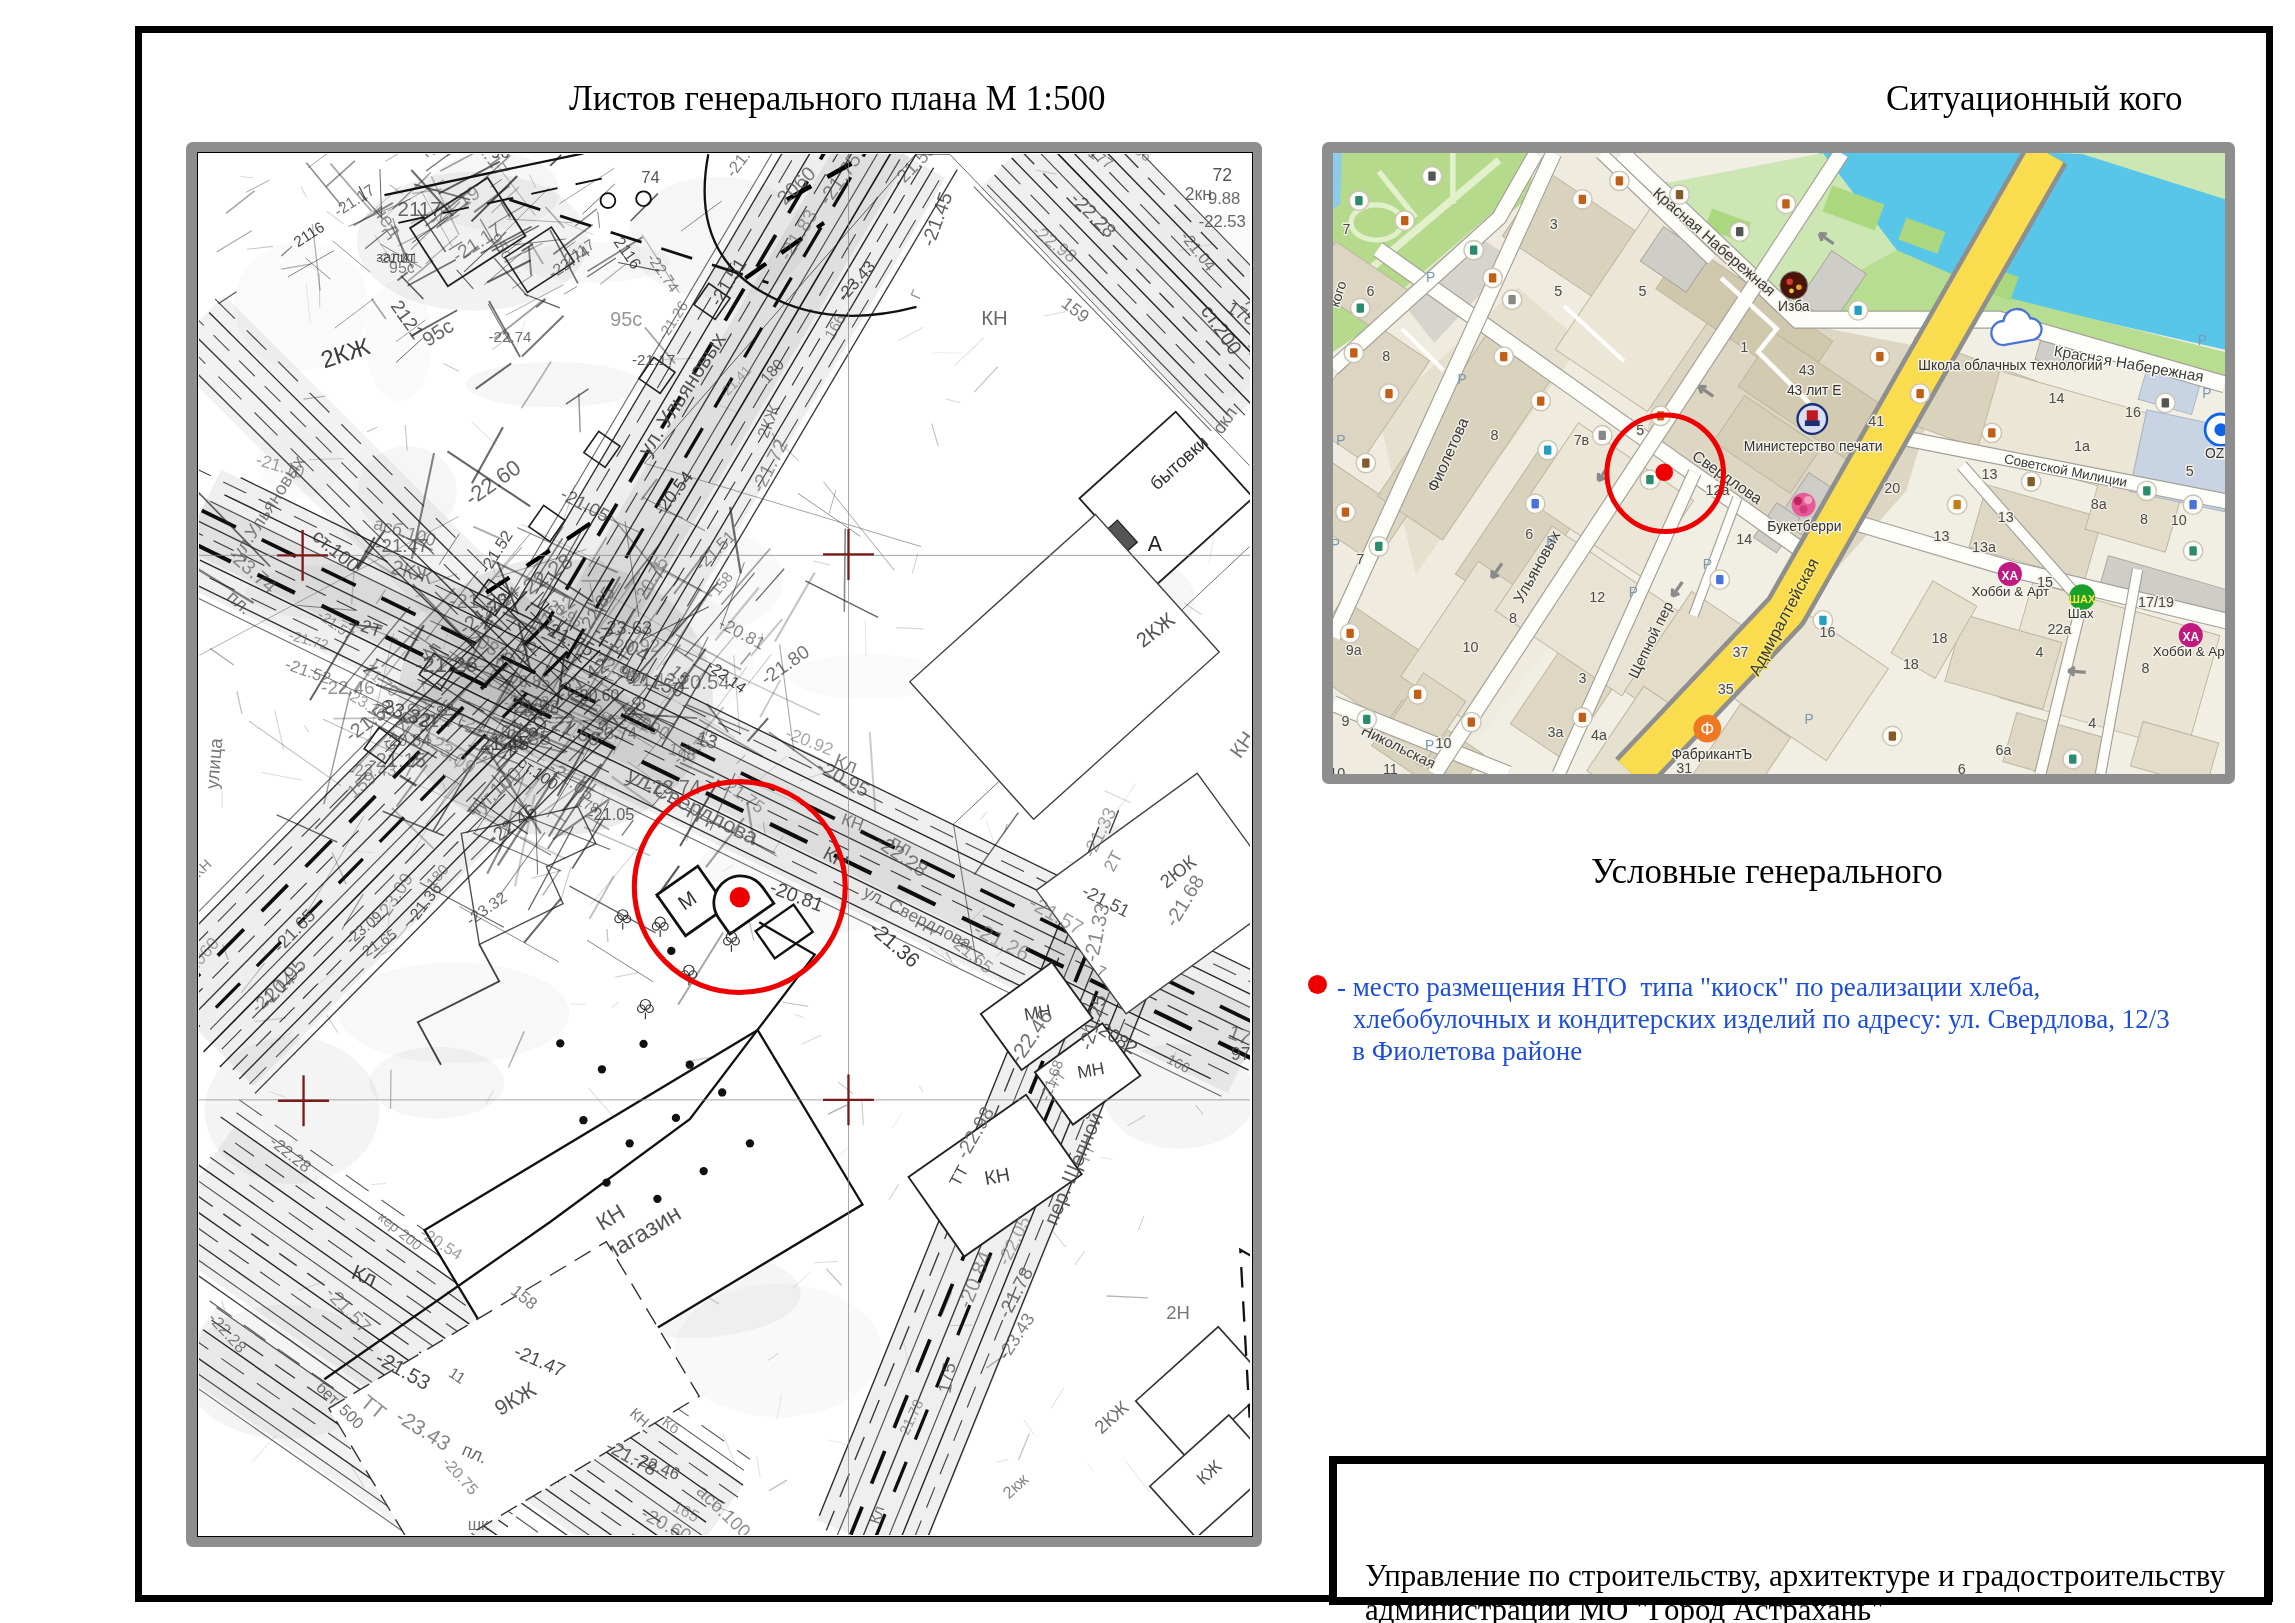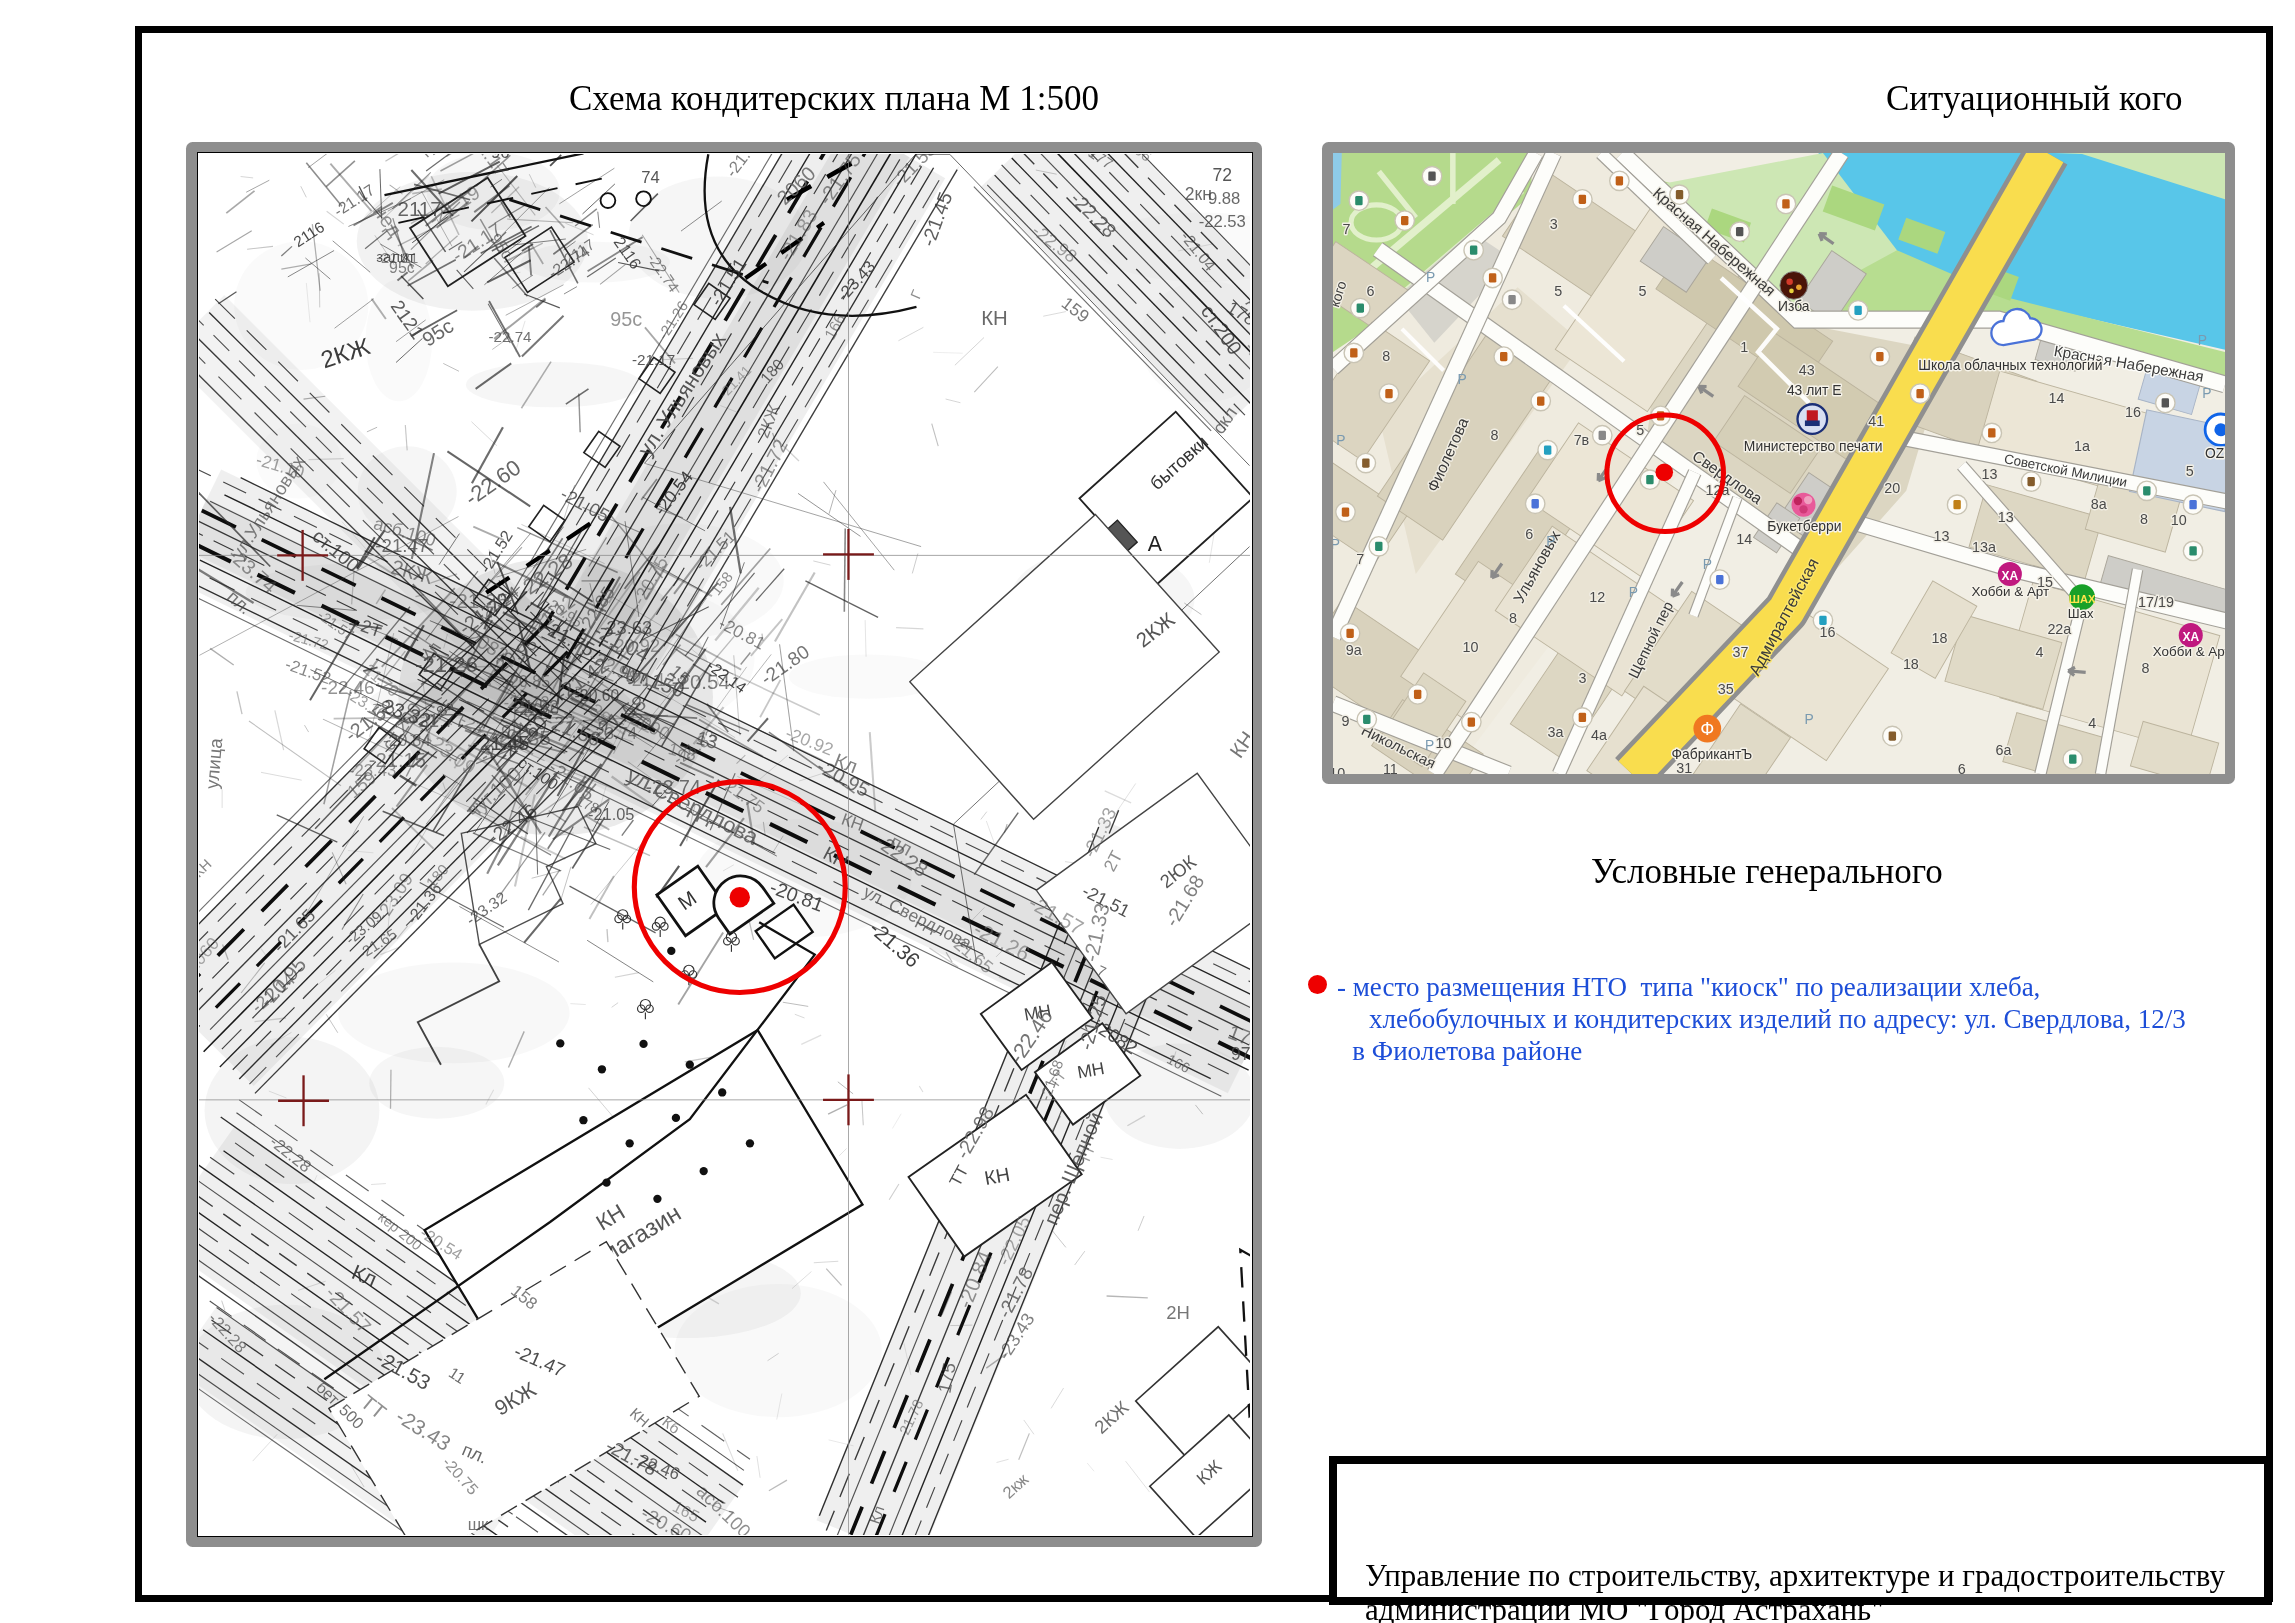--- a/index.html
+++ b/index.html
@@ -1,20 +1,20 @@
 <!DOCTYPE html>
 <html style="font-size:7.4px"><head><meta charset="utf-8"><style>
 html,body{margin:0;padding:0}
 body{width:2295px;height:1623px;position:relative;background:#fff;font-family:"Liberation Sans",sans-serif;overflow:hidden}
 .serif{font-family:"Liberation Serif",serif}
 </style></head><body>
 
 <div style="position:absolute;left:135px;top:26px;width:2138px;height:1576px;border:7.4px solid #000;box-sizing:border-box"></div>
 
-<div class="serif" style="position:absolute;left:569px;top:81px;font-size:35px;line-height:35px;color:#000;white-space:nowrap">Схема кондитерских плана М 1:500</div>
+<div class="serif" style="position:absolute;left:569px;top:81px;font-size:35px;line-height:35px;color:#000;white-space:nowrap">Листов генерального плана М 1:500</div>
 
 <div class="serif" style="position:absolute;left:1886px;top:81px;font-size:35px;line-height:35px;color:#000;white-space:nowrap">Ситуационный кого</div>
 
 <div style="position:absolute;left:186px;top:142px;width:1076px;height:1405px;background:#8e8e8e;border-radius:6.5px"></div>
 <div style="position:absolute;left:197px;top:152px;width:1054px;height:1383px;background:#fff;border:1.4px solid #000"></div>
 
 <div style="position:absolute;left:1322px;top:142px;width:913px;height:642px;background:#8e8e8e;border-radius:6.5px"></div>
 <div style="position:absolute;left:1333px;top:153px;width:892px;height:621px;background:#f1eee4"></div>
 
 <svg style="position:absolute;left:199px;top:154px" width="1051" height="1381" viewBox="429 332 2272 2984">
@@ -1448,17 +1448,17 @@
 
 <circle cx="3599" cy="1022" r="126" fill="none" stroke="#ee0000" stroke-width="11"></circle>
 
 <circle cx="3597" cy="1020" r="19" fill="#ee0000"></circle>
 </svg>
 
 <div class="serif" style="position:absolute;left:1591px;top:854px;font-size:35px;line-height:35px;color:#000;white-space:nowrap">Условные генерального</div>
 
 <div style="position:absolute;left:1308px;top:975px;width:19.4px;height:19.4px;border-radius:50%;background:#ee0000"></div>
 
-<div class="serif" style="position:absolute;left:1337px;top:971px;width:949px;font-size:27px;line-height:32px;color:#1d4ed8;white-space:nowrap">- место размещения НТО&nbsp; типа "киоск" по реализации хлеба,<br><span style="margin-left:32px">хлебобулочных и кондитерских изделий по адресу: ул. Свердлова, 12/3</span><br><span style="margin-left:15.3px">в Фиолетова районе</span></div>
+<div class="serif" style="position:absolute;left:1337px;top:971px;width:949px;font-size:27px;line-height:32px;color:#1d4ed8;white-space:nowrap">- место размещения НТО&nbsp; типа "киоск" по реализации хлеба,<br><span style="margin-left:16px">хлебобулочных и кондитерских изделий по адресу: ул. Свердлова, 12/3</span><br><span style="margin-left:15.3px">в Фиолетова районе</span></div>
 
 <div style="position:absolute;left:1329px;top:1456px;width:943px;height:149px;border:8.3px solid #000;box-sizing:border-box;background:#fff"></div>
 
 <div class="serif" style="position:absolute;left:1365px;top:1559px;width:921px;font-size:31px;line-height:34px;color:#000;white-space:nowrap">Управление по строительству, архитектуре и градостроительству<br>администрации МО "Город Астрахань"<br>от _______________ № _______________ Лист ____ Листов _____</div>
 
 </body></html>

